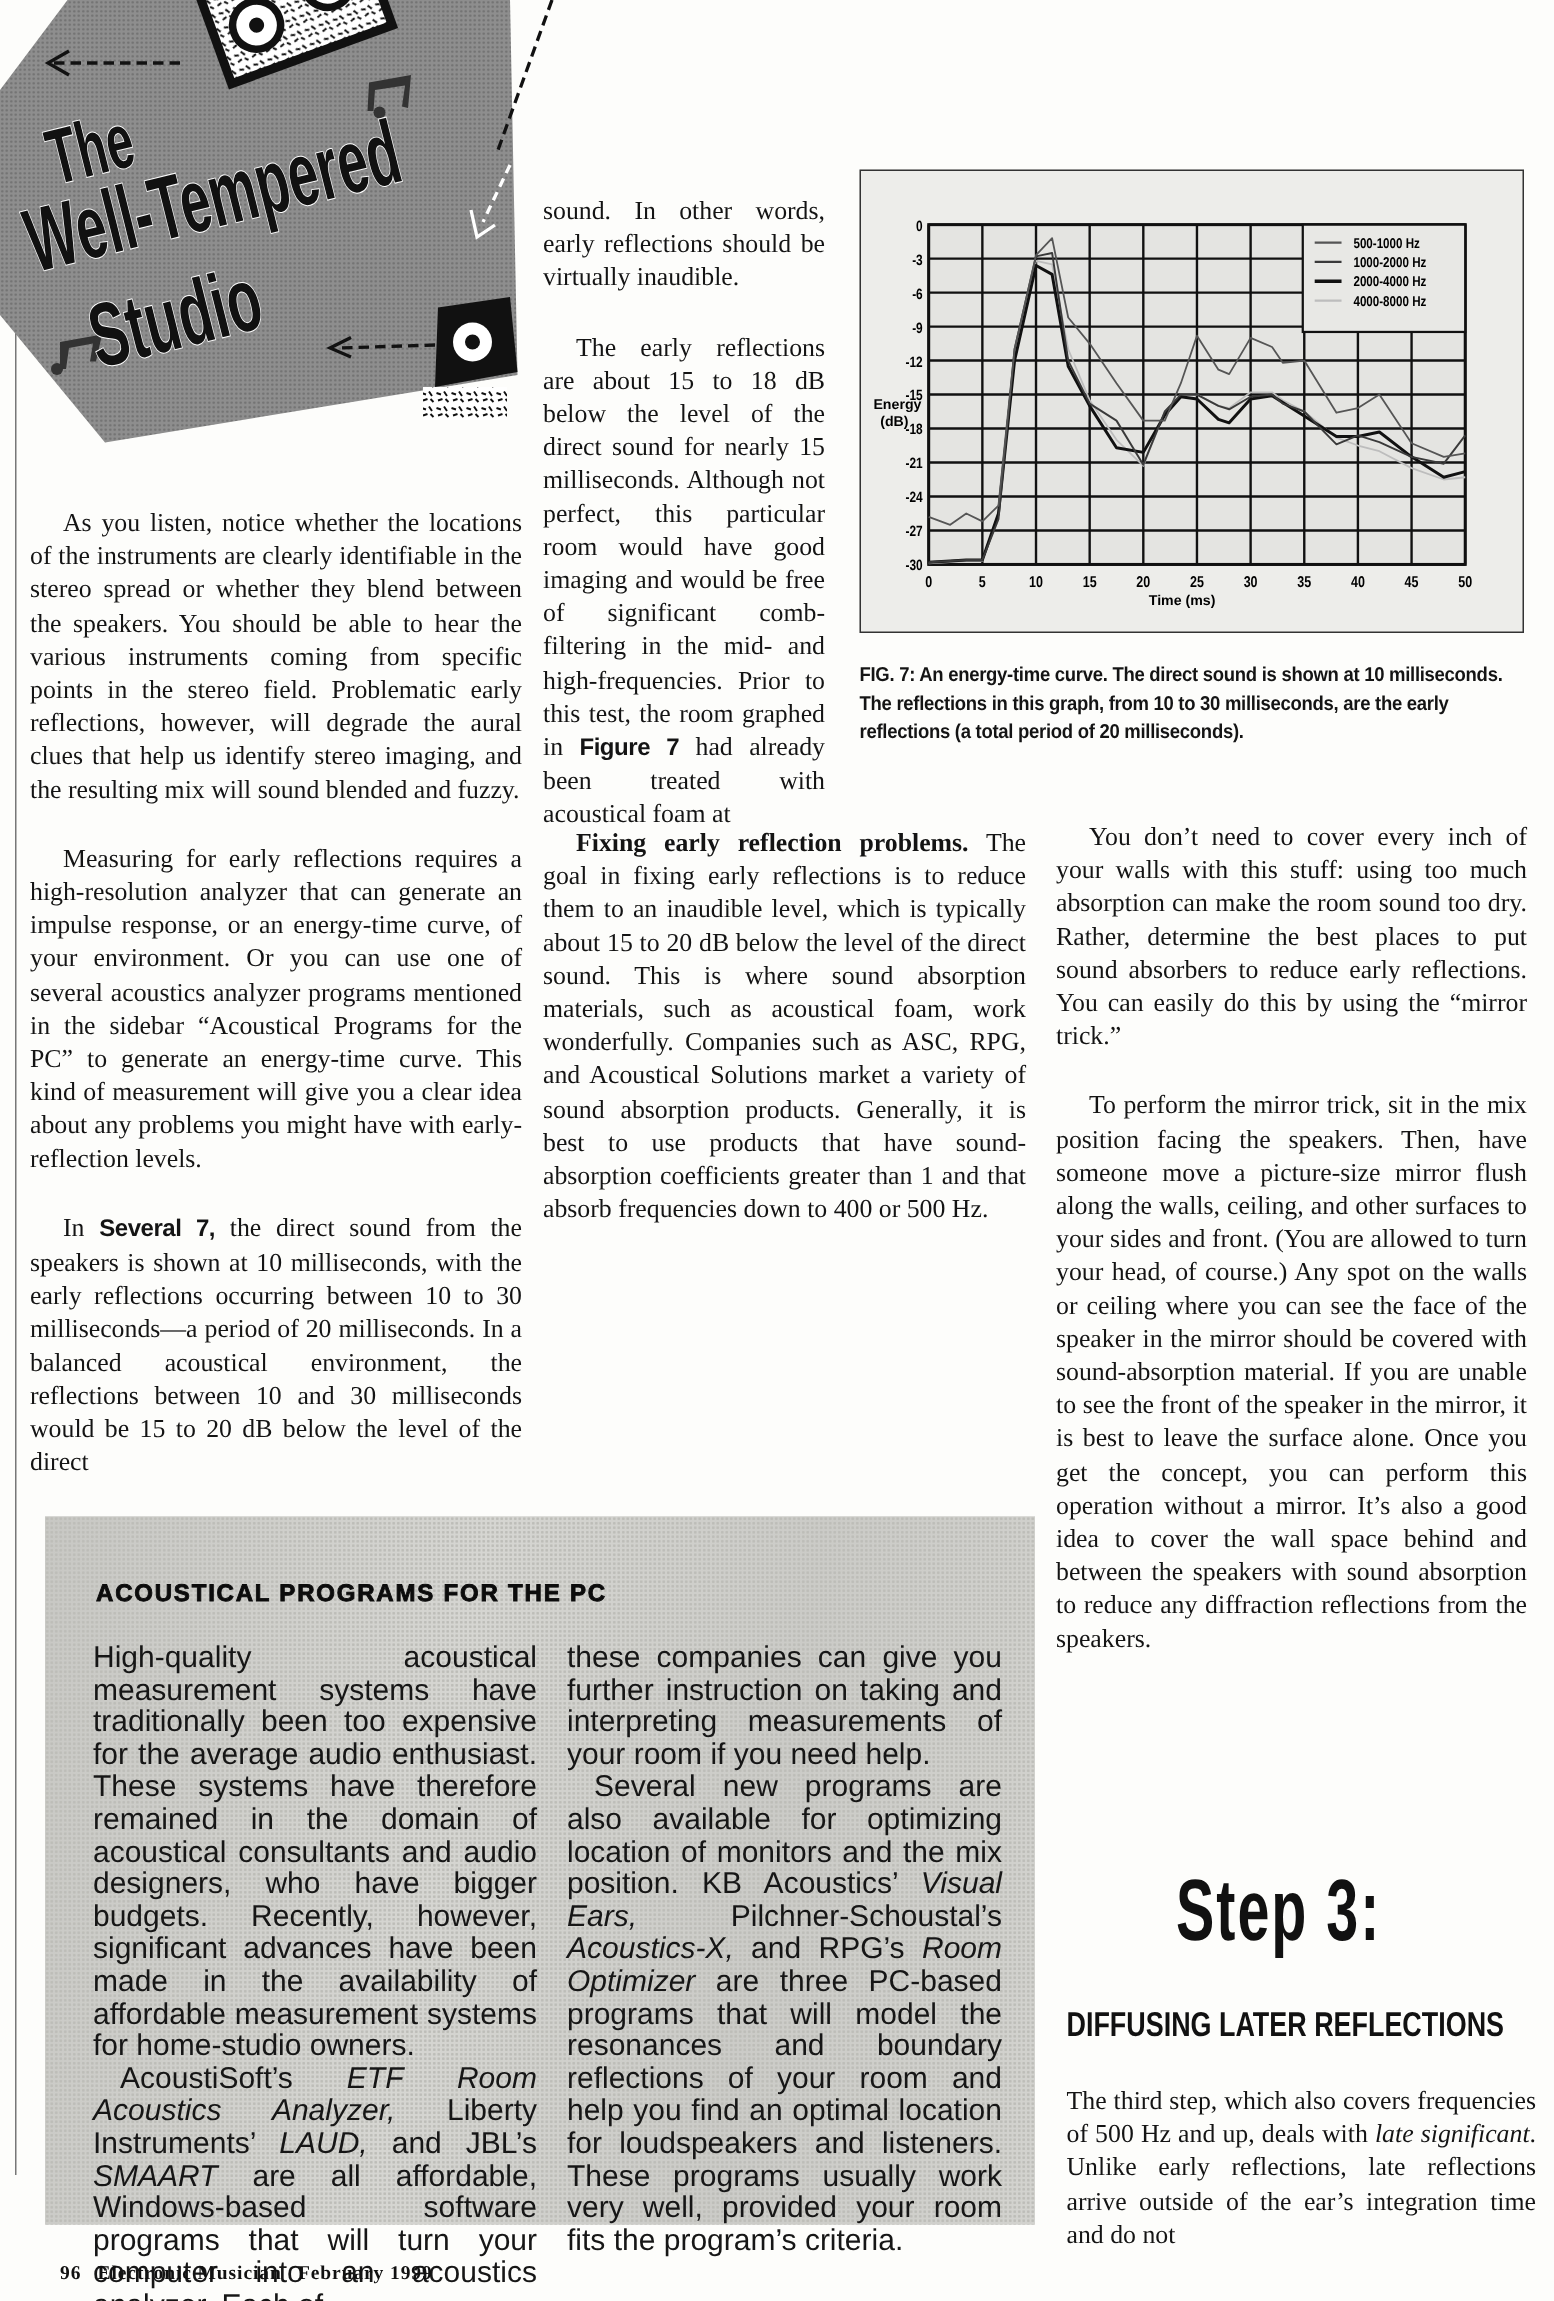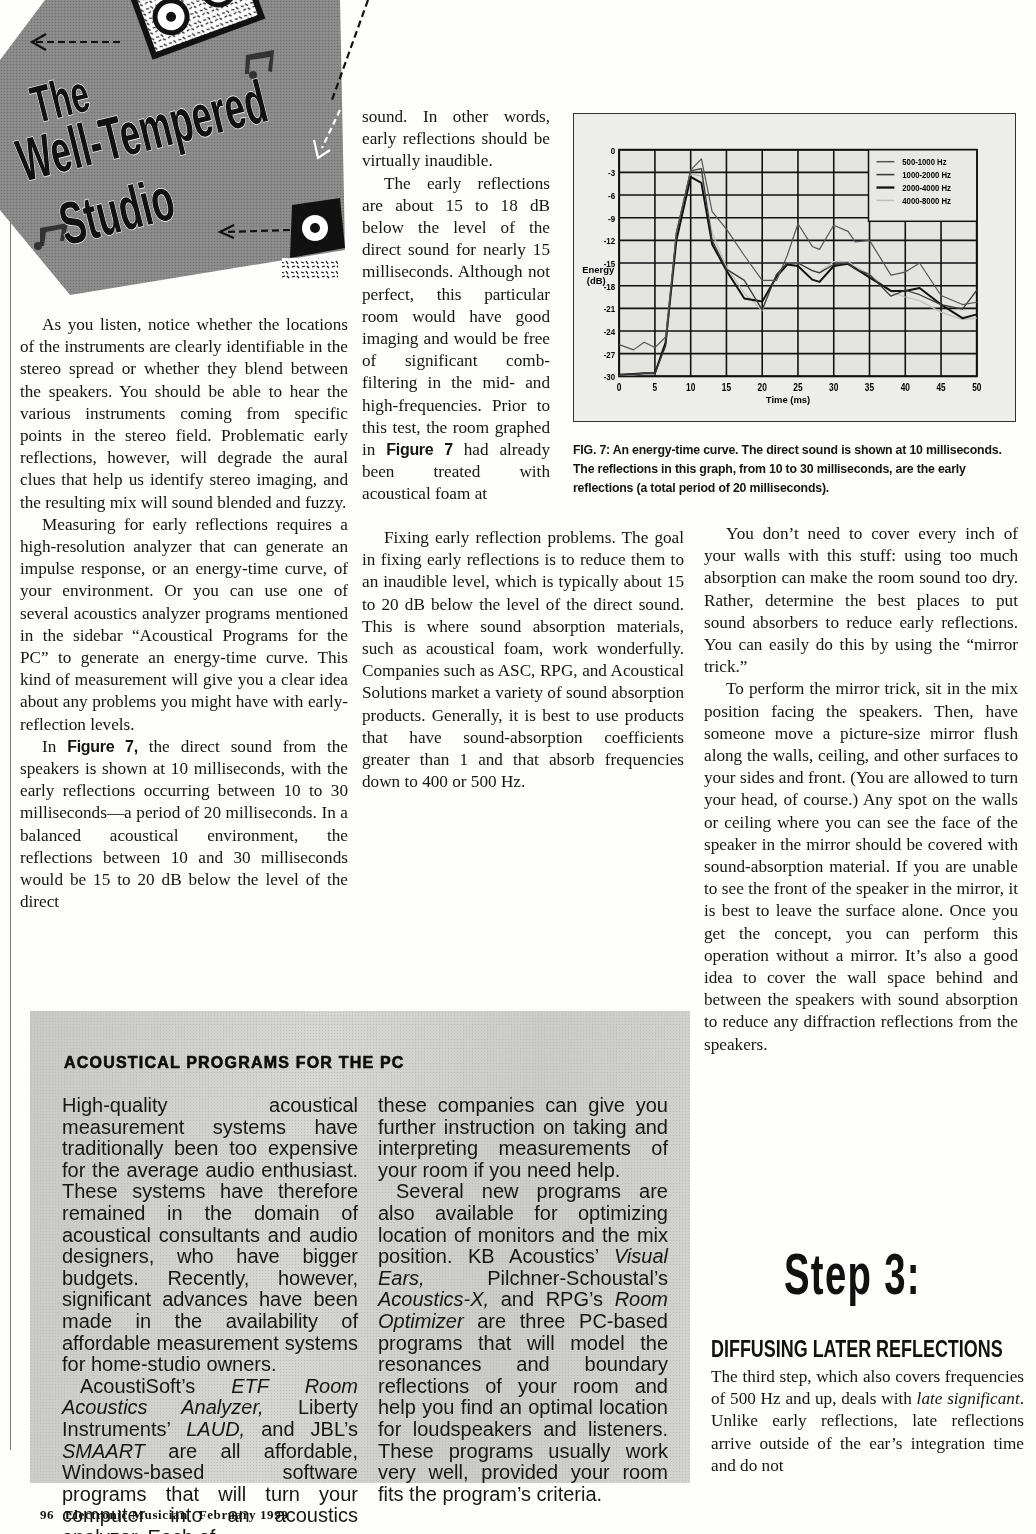--- a/index.html
+++ b/index.html
@@ -7,25 +7,25 @@
   body { position: relative; font-family: "Liberation Serif", "DejaVu Serif", serif; color: #141414; }
 
   .left-rule { position: absolute; left: 10px; top: 150px; width: 1px; height: 1300px; background: #777; }
 
   
   .title-art { position: absolute; left: 0; top: 0; width: 370px; height: 300px; }
   .title-art svg { width: 100%; height: 100%; display: block; }
 
   
   .col { position: absolute; font-size: 17.2px; line-height: 22.2px; text-align: justify; hyphens: none; }
-  .col p { text-indent: 0; }
+  .col p { text-indent: 0; margin-top: 24px; }
   .col p + p, .col p.indent { text-indent: 22px; }
   .col p.noindent { text-indent: 0; }
   .col .fig-ref { font-family: "Liberation Sans", "DejaVu Sans", sans-serif; font-weight: bold; font-size: 16px; letter-spacing: -0.3px; }
-  .col b.runin { font-weight: normal; }
+  .col b.runin { font-weight: bold; }
   .col i { font-style: italic; }
 
   #col1 { left: 20px; top: 314px; width: 328px; }
   #col2a { left: 362px; top: 106px; width: 188px; }
   #col2b { left: 362px; top: 527px; width: 322px; }
   #col3 { left: 704px; top: 523px; width: 314px; }
 
   
   .figure { position: absolute; left: 573px; top: 113px; width: 443px; height: 309px; border: 1.5px solid #333; background: #ededea; }
   .figure svg { width: 100%; height: 100%; display: block; }
@@ -116,21 +116,21 @@
       <text x="58" y="118" font-size="52" transform="rotate(-14 58 118) scale(0.62 1)">The</text>
       <text x="38" y="178" font-size="60" transform="rotate(-14 38 178) scale(0.6 1)">Well-Tempered</text>
       <text x="104" y="236" font-size="60" transform="rotate(-14 104 236) scale(0.62 1)">Studio</text>
     </g>
   </svg>
 </div>
 
 <div class="col" id="col1">
   <p class="indent">As you listen, notice whether the locations of the instruments are clearly identifiable in the stereo spread or whether they blend between the speakers. You should be able to hear the various instruments coming from specific points in the stereo field. Problematic early reflections, however, will degrade the aural clues that help us identify stereo imaging, and the resulting mix will sound blended and fuzzy.</p>
   <p class="indent">Measuring for early reflections requires a high-resolution analyzer that can generate an impulse response, or an energy-time curve, of your environment. Or you can use one of several acoustics analyzer programs mentioned in the sidebar “Acoustical Programs for the PC” to generate an energy-time curve. This kind of measurement will give you a clear idea about any problems you might have with early-reflection levels.</p>
-  <p class="indent"><span>In </span><span class="fig-ref">Figure 7,</span><span> the direct sound from the speakers is shown at 10 milliseconds, with the early reflections occurring between 10 to 30 milliseconds—a period of 20 milliseconds. In a balanced acoustical environment, the reflections between 10 and 30 milliseconds would be 15 to 20 dB below the level of the direct</span></p>
+  <p class="indent"><span>In </span><span class="fig-ref">Several 7,</span><span> the direct sound from the speakers is shown at 10 milliseconds, with the early reflections occurring between 10 to 30 milliseconds—a period of 20 milliseconds. In a balanced acoustical environment, the reflections between 10 and 30 milliseconds would be 15 to 20 dB below the level of the direct</span></p>
 </div>
 
 <div class="col" id="col2a">
   <p class="noindent">sound. In other words, early reflections should be virtually inaudible.</p>
   <p class="indent"><span>The early reflections are about 15 to 18 dB below the level of the direct sound for nearly 15 milliseconds. Although not perfect, this particular room would have good imaging and would be free of significant comb-filtering in the mid- and high-frequencies. Prior to this test, the room graphed in </span><span class="fig-ref">Figure 7</span><span> had already been treated with acoustical foam at</span></p>
 </div>
 
 <div class="col" id="col2b">
   <p class="indent"><b class="runin">Fixing early reflection problems.</b><span> The goal in fixing early reflections is to reduce them to an inaudible level, which is typically about 15 to 20 dB below the level of the direct sound. This is where sound absorption materials, such as acoustical foam, work wonderfully. Companies such as ASC, RPG, and Acoustical Solutions market a variety of sound absorption products. Generally, it is best to use products that have sound-absorption coefficients greater than 1 and that absorb frequencies down to 400 or 500 Hz.</span></p>
 </div>

